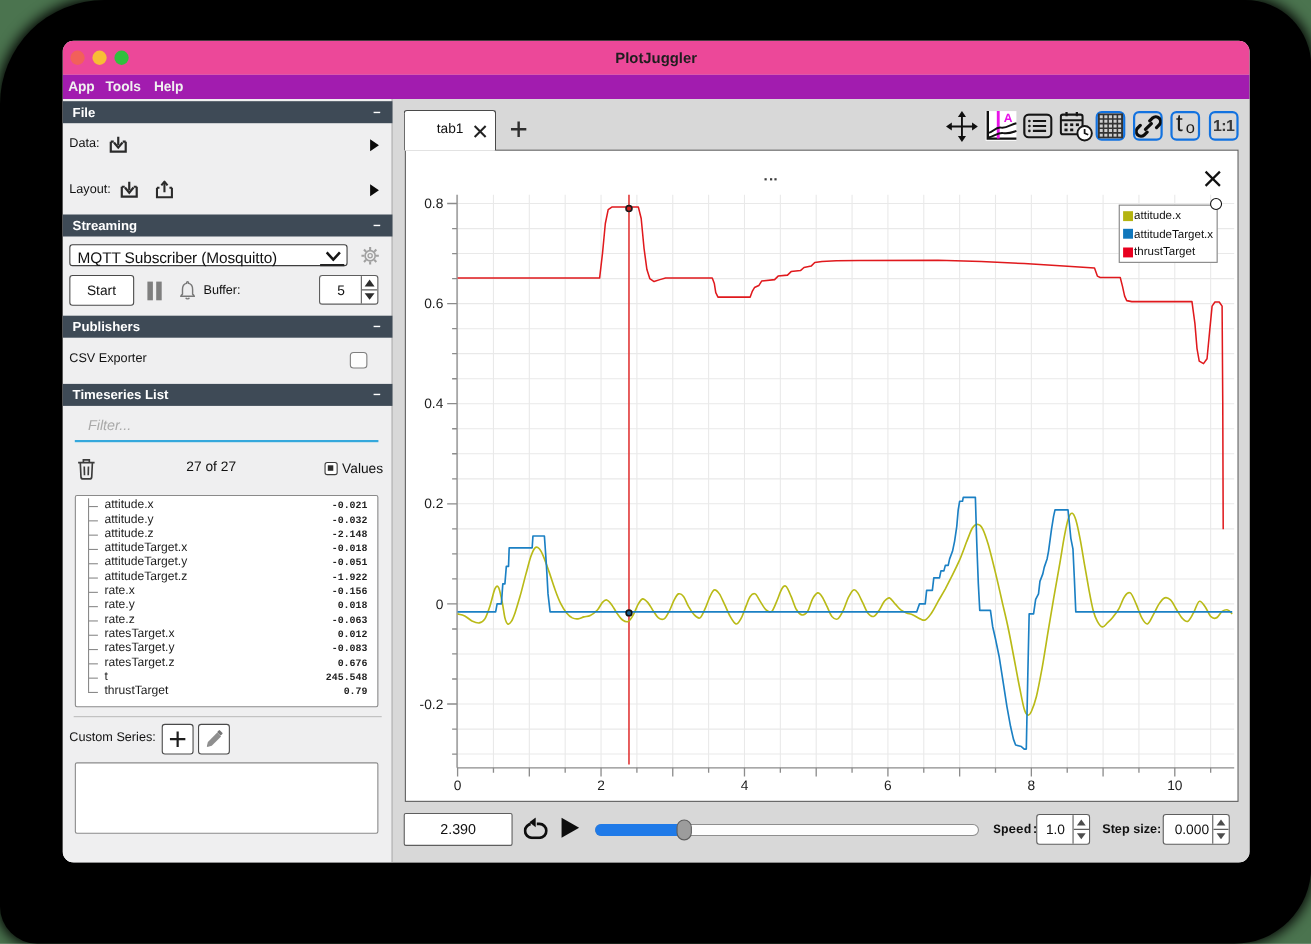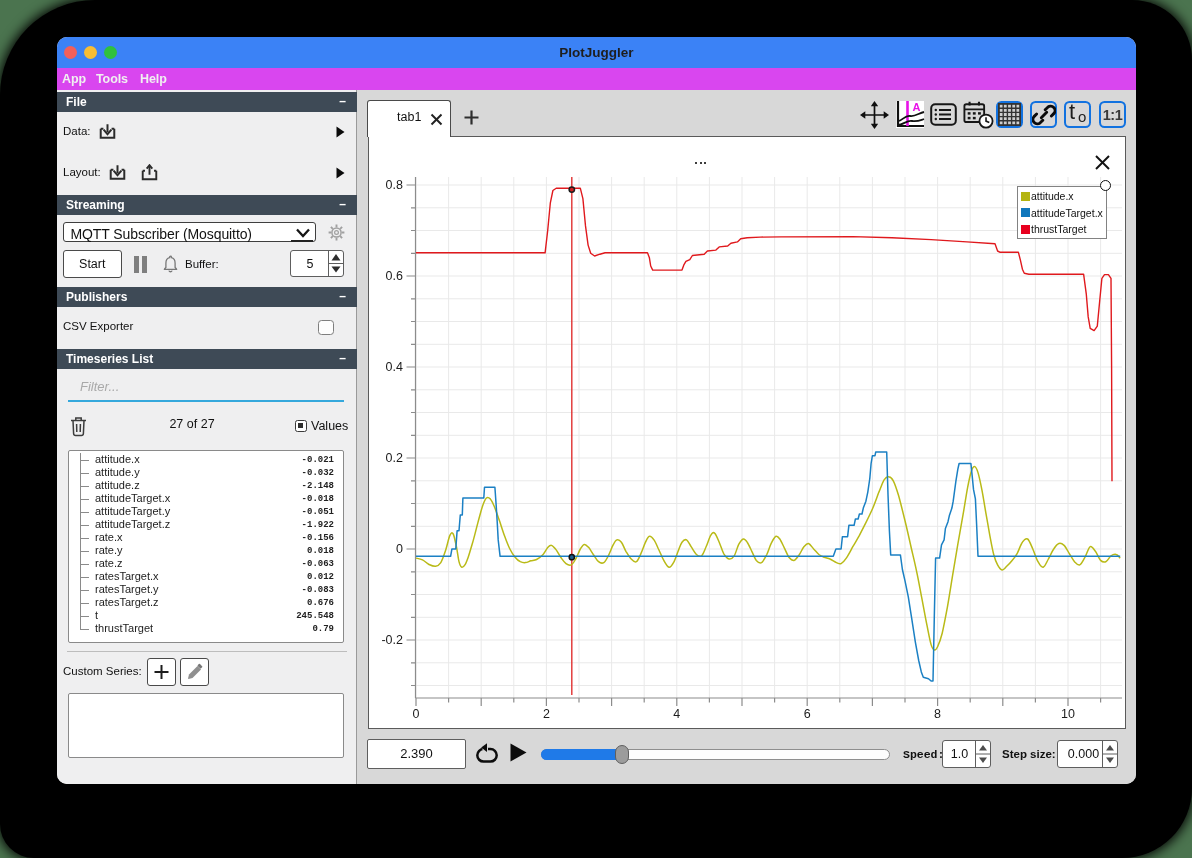--- a/index.html
+++ b/index.html
@@ -1,22 +1,22 @@
 <!DOCTYPE html>
 <html><head><meta charset="utf-8">
 <style>
 *{margin:0;padding:0;box-sizing:border-box;}
 html,body{width:1192px;height:858px;overflow:hidden;}
 body{font-family:"Liberation Sans",sans-serif;background:#4b744f;position:relative;}
 .backdrop{position:absolute;inset:0;background:#000;border-radius:95px 60px 70px 34px;box-shadow:0 0 12px 2px #000;}
 .win{position:absolute;left:57px;top:37px;width:1079px;height:747px;border-radius:10px;background:#efefef;overflow:hidden;}
-.titlebar{position:absolute;left:0;top:0;width:100%;height:31px;background:#3b82f6;}
+.titlebar{position:absolute;left:0;top:0;width:100%;height:31px;background:#ec4899;}
 .tl{position:absolute;top:9px;width:13px;height:13px;border-radius:50%;}
 .title{position:absolute;top:0;left:0;width:100%;height:31px;line-height:32px;text-align:center;font-size:13.5px;font-weight:bold;color:#1e1e1e;}
-.menubar{position:absolute;left:0;top:31px;width:100%;height:22px;background:#d946ef;color:#f0f0f0;font-size:12.5px;font-weight:600;letter-spacing:-0.1px;}
+.menubar{position:absolute;left:0;top:31px;width:100%;height:22px;background:#a21caf;color:#f0f0f0;font-size:12.5px;font-weight:600;letter-spacing:-0.1px;}
 .menubar span{position:absolute;top:0;line-height:22px;}
 .panel{position:absolute;left:0;top:53px;width:300px;height:694px;background:#efeff0;border-right:1px solid #9a9a9a;}
 .sh{position:absolute;left:0;width:300px;height:20px;background:#3e4a56;color:#fff;font-size:12px;font-weight:bold;line-height:20px;padding-left:9px;}
 .sh .min{position:absolute;right:11px;top:-1px;font-weight:bold;}
 .lbl{position:absolute;font-size:11.5px;color:#111;}
 .rightpane{position:absolute;left:300px;top:53px;width:779px;height:694px;background:#d8d8d8;}
 .plotbox{position:absolute;left:11px;top:46px;width:758px;height:593px;background:#fff;border:1px solid #5a5a5a;}
 .tab{position:absolute;left:10px;top:10px;width:84px;height:37px;background:#fff;border:1px solid #4a4a4a;border-bottom:none;border-radius:3px 3px 0 0;z-index:3;}
 .mono{font-family:"Liberation Mono",monospace;}
 .whitebox{position:absolute;background:#fff;border:1px solid #686868;border-radius:3px;}

